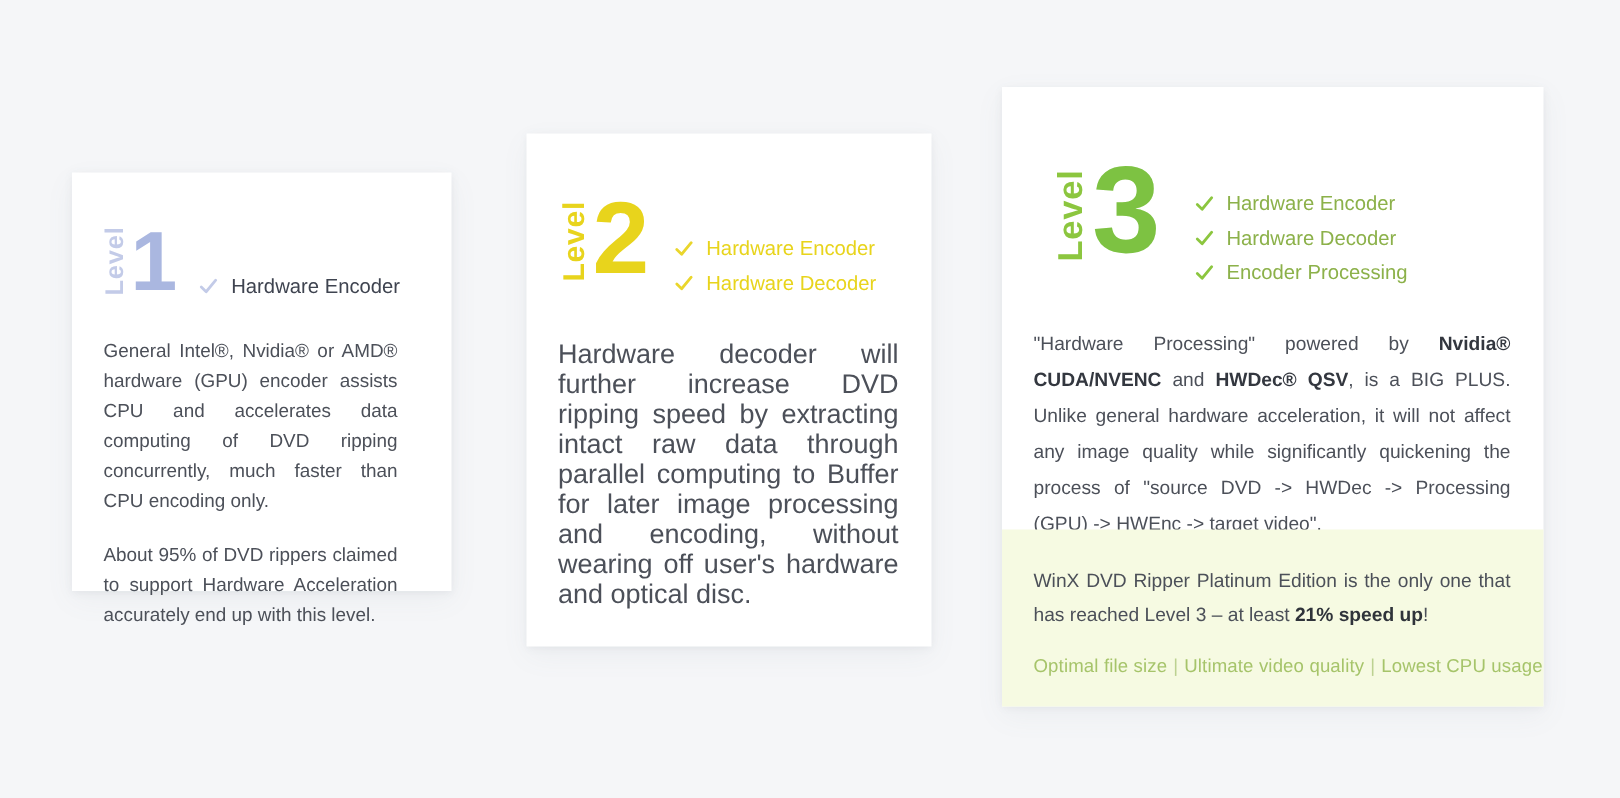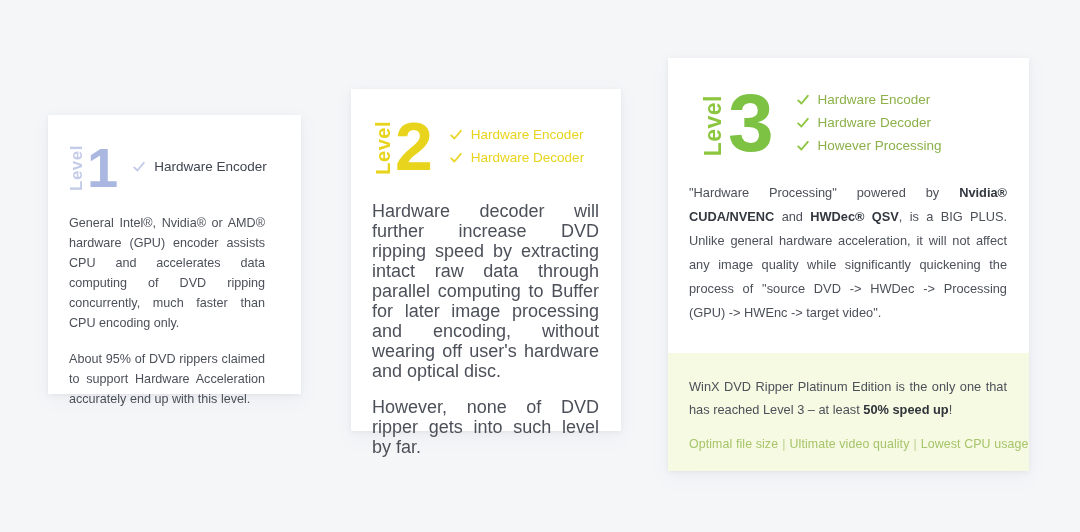--- a/index.html
+++ b/index.html
@@ -79,20 +79,21 @@
   .card-3 .level-word { font-size: 23px; color: #8cc63f; margin-right: 3px; padding-bottom: 4px; }
   .card-3 .level-num  { font-size: 82px; color: #7dc242; }
   .card-3 .feature-list { margin-left: 22px; }
   .card-3 .feature-label { color: #8cb14a; font-size: 13.5px; }
   .card-3 .check path { stroke: #8cc63f; }
 
   .feature-list {
     display: flex;
     flex-direction: column;
     justify-content: flex-start;
+    margin-top: 36px;
   }
   .feature-row {
     display: flex;
     align-items: center;
     margin: 4px 0;
   }
   .check {
     width: 14px;
     height: 14px;
     flex: none;
@@ -196,21 +197,20 @@
         <div class="feature-row">
           <svg class="check" viewBox="0 0 16 16">
             <path d="M2.5 8.4 L6.2 12 L13.5 3.2"></path>
           </svg>
           <span class="feature-label">Hardware Decoder</span>
         </div>
       </div>
     </div>
     <div class="body-copy">
       <p>Hardware decoder will further increase DVD ripping speed by extracting intact raw data through parallel computing to Buffer for later image processing and encoding, without wearing off user's hardware and optical disc.</p>
-      <p>However, none of DVD ripper gets into such level by far.</p>
     </div>
   </div>
 
   <div class="card card-3">
     <div class="card-head">
       <div class="level-badge">
         <span class="level-word">Level</span>
         <span class="level-num">3</span>
       </div>
       <div class="feature-list">
@@ -223,30 +223,30 @@
         <div class="feature-row">
           <svg class="check" viewBox="0 0 16 16">
             <path d="M2.5 8.4 L6.2 12 L13.5 3.2"></path>
           </svg>
           <span class="feature-label">Hardware Decoder</span>
         </div>
         <div class="feature-row">
           <svg class="check" viewBox="0 0 16 16">
             <path d="M2.5 8.4 L6.2 12 L13.5 3.2"></path>
           </svg>
-          <span class="feature-label">However Processing</span>
+          <span class="feature-label">Encoder Processing</span>
         </div>
       </div>
     </div>
 
     <div class="body-copy">
       <p>"Hardware Processing" powered by <b>Nvidia® CUDA/NVENC</b> and <b>HWDec® QSV</b>, is a BIG PLUS. Unlike general hardware acceleration, it will not affect any image quality while significantly quickening the process of "source DVD -&gt; HWDec -&gt; Processing (GPU) -&gt; HWEnc -&gt; target video".</p>
     </div>
 
     <div class="highlight">
-      <p class="highlight-text">WinX DVD Ripper Platinum Edition is the only one that has reached Level 3 – at least <b>50% speed up</b>!</p>
+      <p class="highlight-text">WinX DVD Ripper Platinum Edition is the only one that has reached Level 3 – at least <b>21% speed up</b>!</p>
       <div class="links-row">
         <a href="#">Optimal file size</a><span class="sep">|</span><a href="#">Ultimate video quality</a><span class="sep">|</span><a href="#">Lowest CPU usage</a>
       </div>
     </div>
   </div>
 
 </div>
 
 </body></html>

